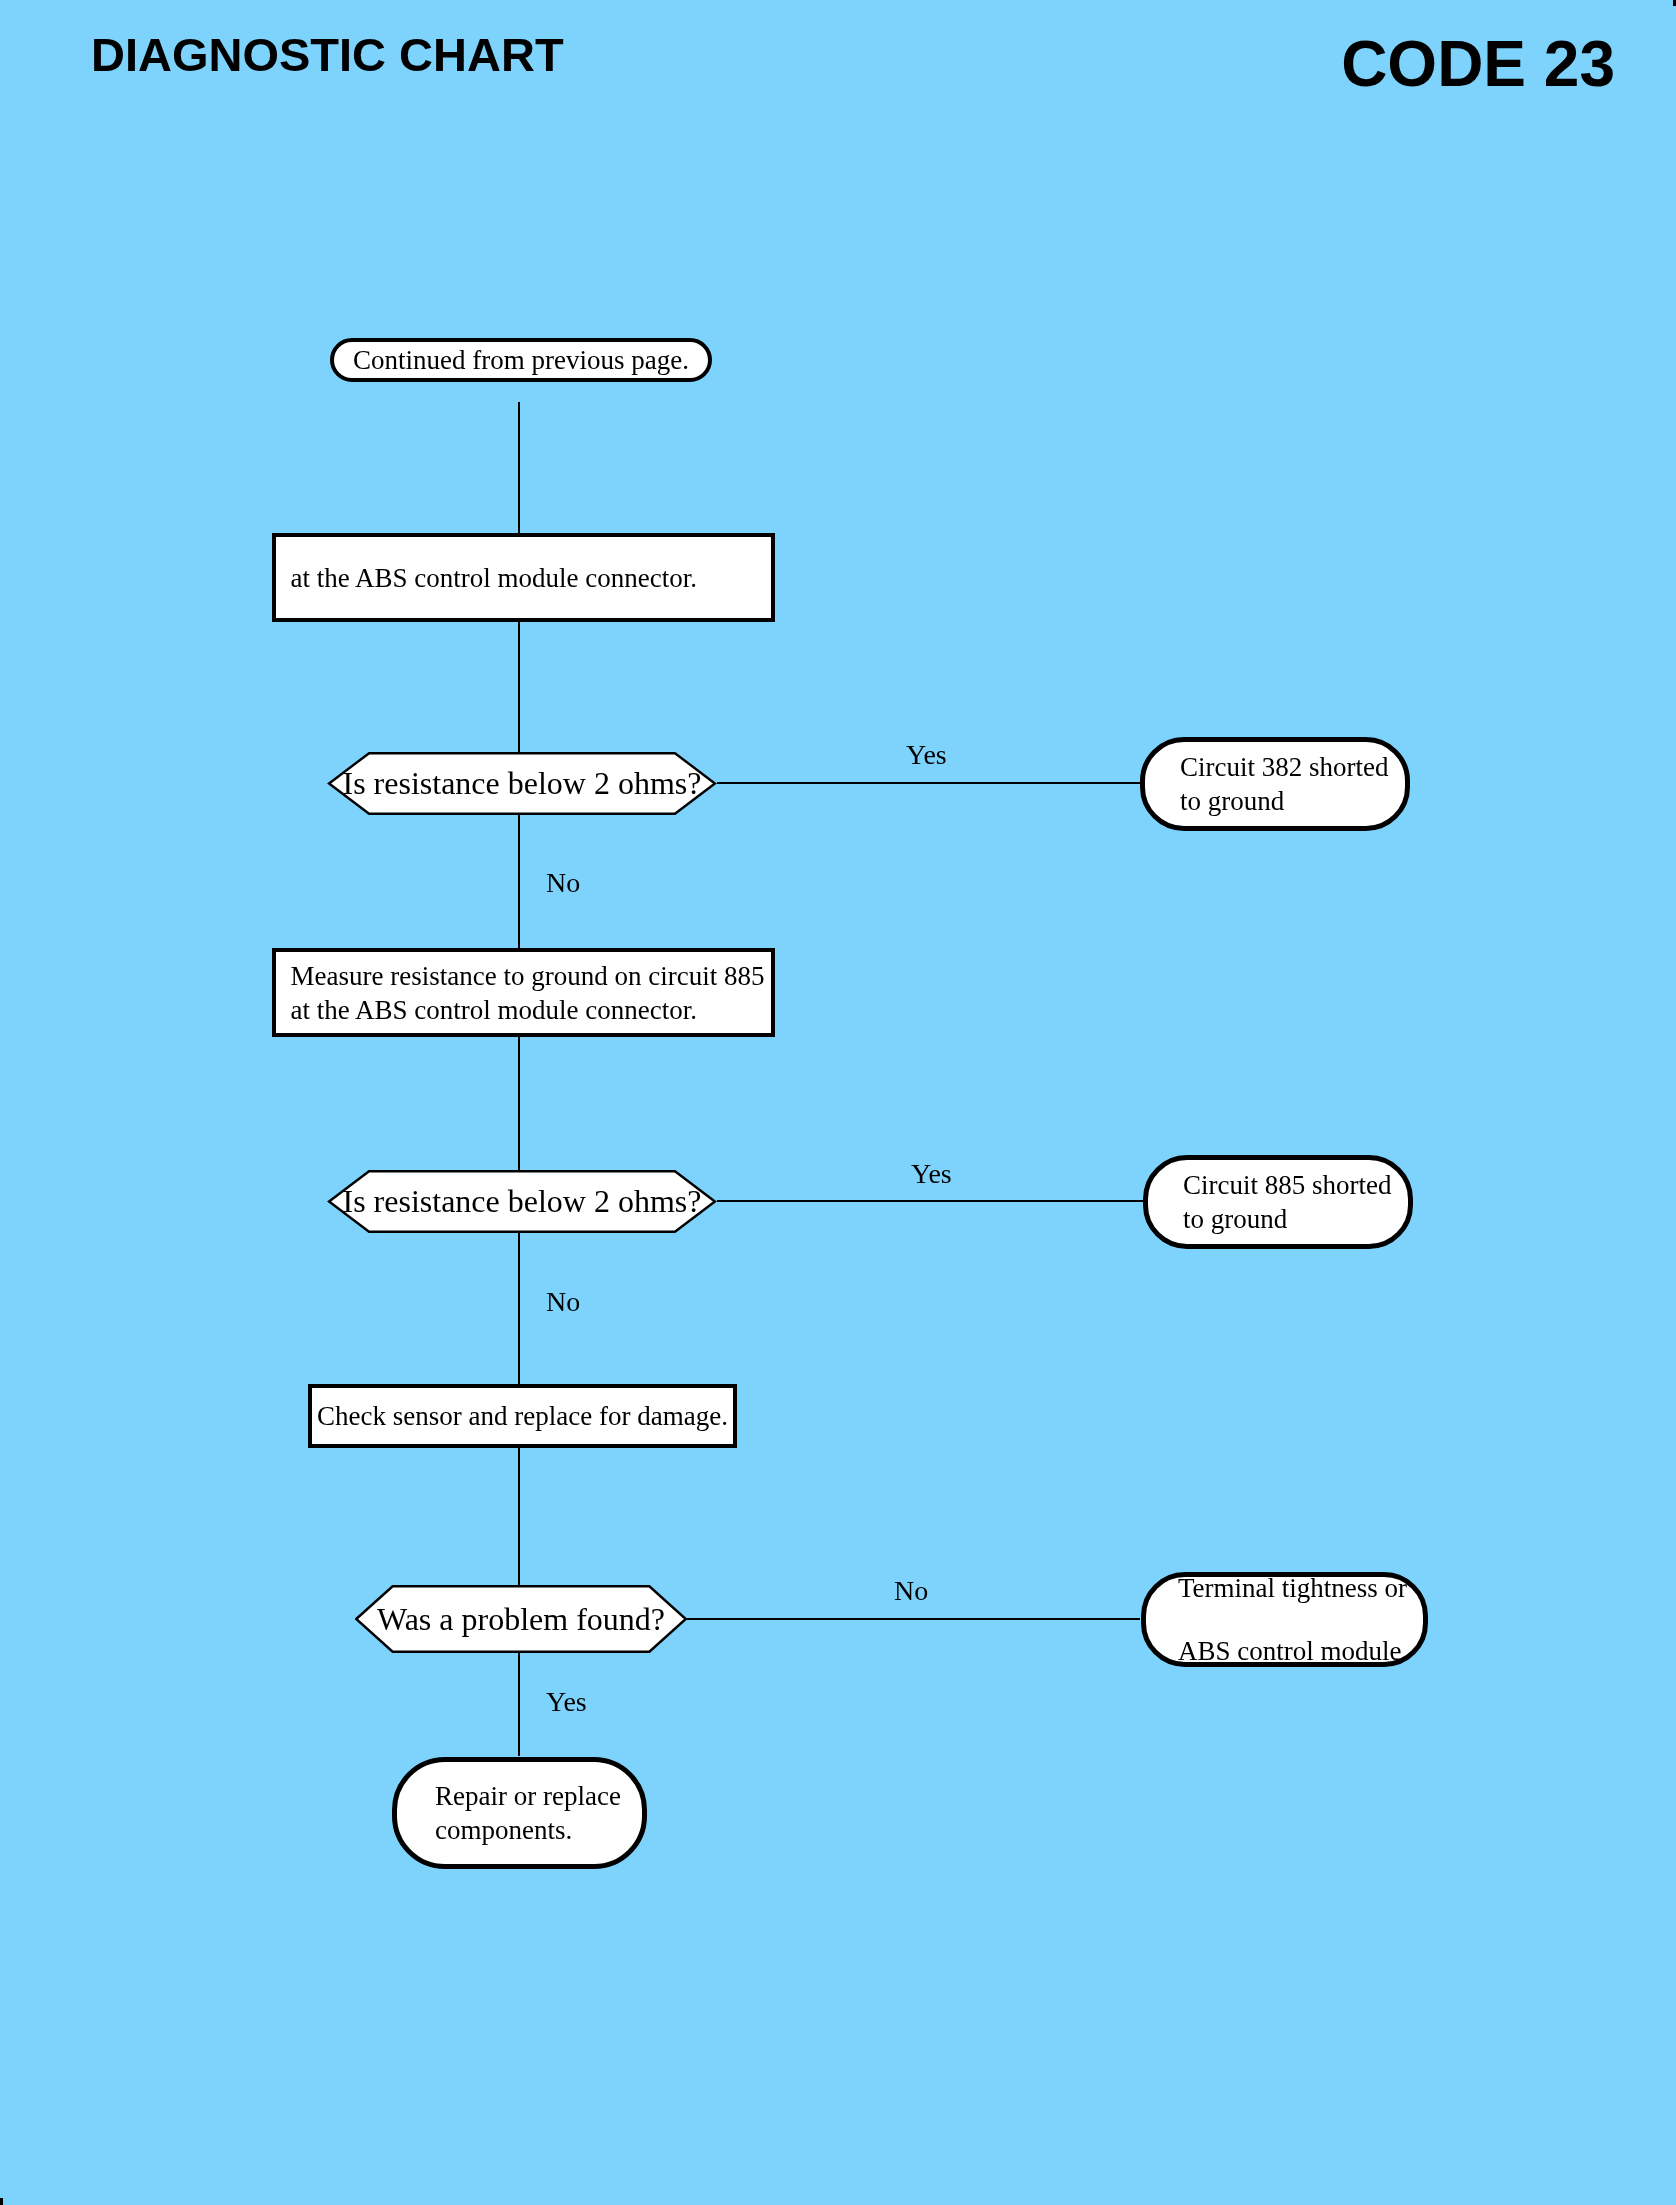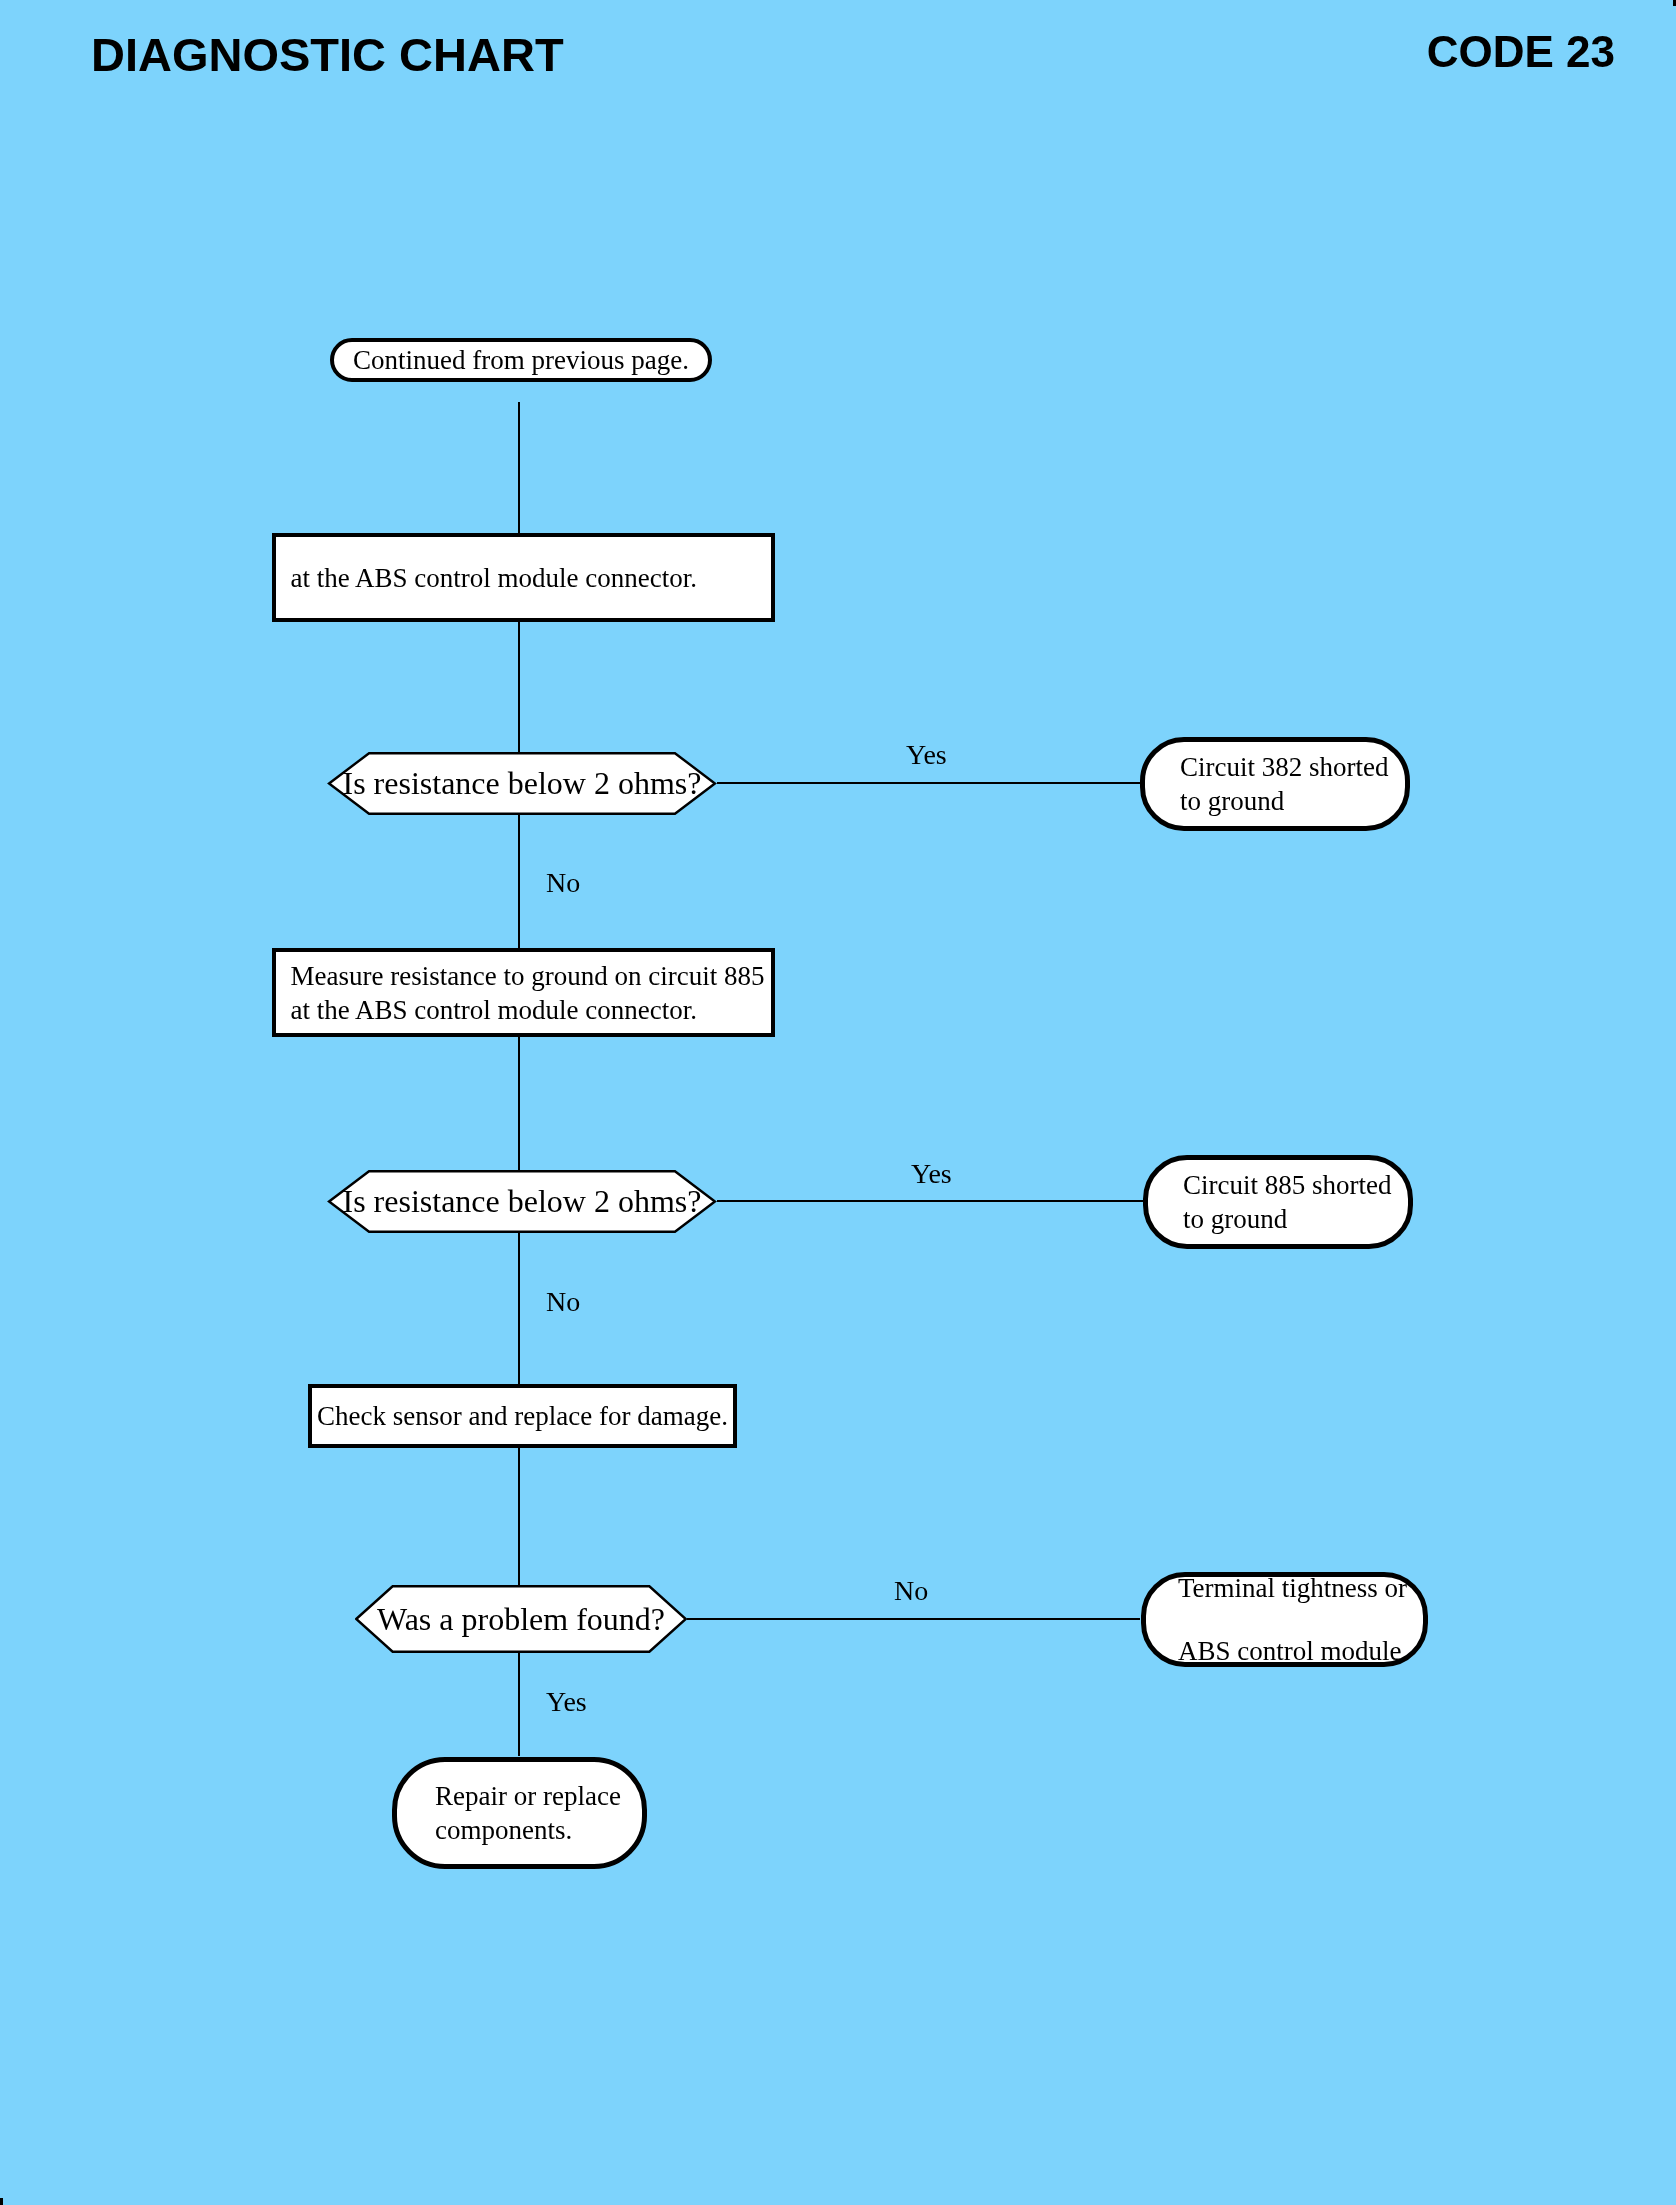--- a/index.html
+++ b/index.html
@@ -25,21 +25,21 @@
     font-size: 47px;
     letter-spacing: 0px;
     white-space: nowrap;
   }
   .header-code {
     position: absolute;
     right: 61px;
     top: 27px;
     font-family: "Liberation Sans", sans-serif;
     font-weight: bold;
-    font-size: 44px;
+    font-size: 64px;
     white-space: nowrap;
   }
   .node {
     position: absolute;
     box-sizing: border-box;
     background: #ffffff;
     font-size: 27px;
     line-height: 34px;
   }
   .terminator {

